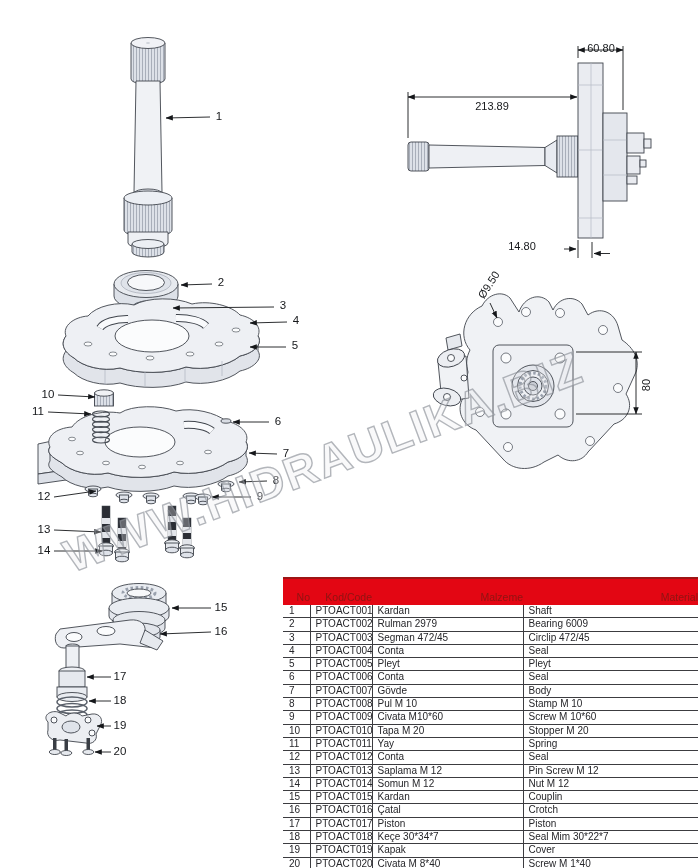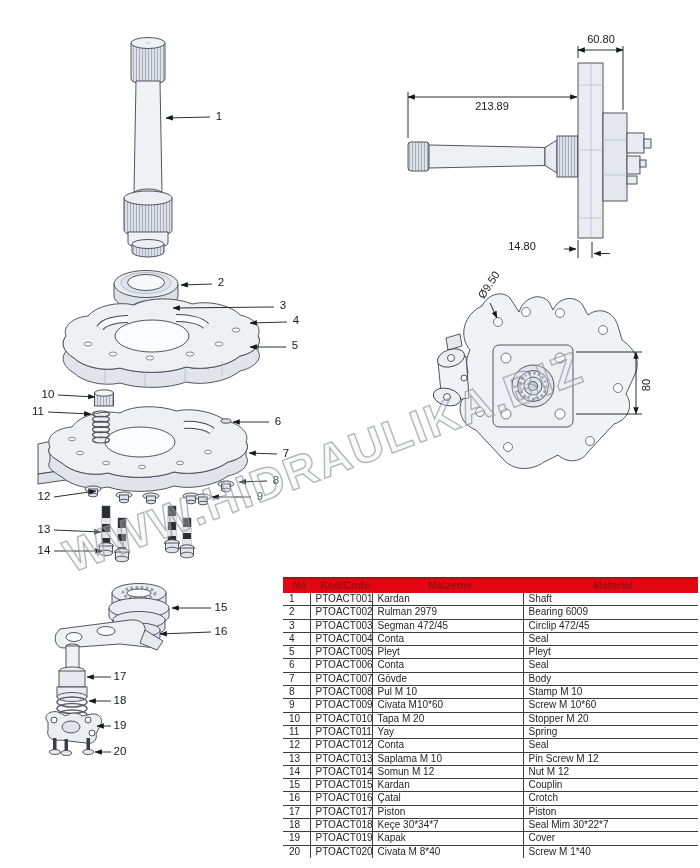--- a/index.html
+++ b/index.html
@@ -11,22 +11,22 @@
        white-space:nowrap;z-index:2;line-height:1;}
   .dim.rot55{transform:translate(-50%,-50%) rotate(-57deg);}
   .dim.rot90{transform:translate(-50%,-50%) rotate(-90deg);}
   .watermark{position:absolute;left:66px;top:531px;transform-origin:0 50%;
              transform:rotate(-20.5deg);font-size:46px;font-weight:bold;letter-spacing:2px;
              white-space:nowrap;z-index:3;color:rgba(235,236,240,0.30);
              -webkit-text-stroke:1.4px rgba(140,145,152,0.65);}
   .drawlayer{position:absolute;left:0;top:0;z-index:1;}
   .parts-table{position:absolute;left:283px;top:577px;width:415px;z-index:4;
                border-collapse:collapse;table-layout:fixed;border-top:2px solid #9e1515;}
-  .parts-table th{background:#e30613;color:#8e1412;font-size:10.5px;font-weight:bold;
-                  text-align:center;height:13px;padding:0 0 1px 5px;line-height:13px;}
+  .parts-table th{background:#e30613;color:#8e1412;font-size:10.5px;font-weight:normal;
+                  text-align:right;height:13px;padding:12px 0 1px 5px;line-height:13px;}
   .parts-table td{font-size:10px;color:#26262a;height:12.3px;line-height:12.3px;
                   padding:0 0 0 5px;border-bottom:1px solid #3c3c40;
                   white-space:nowrap;overflow:hidden;}
   .parts-table td.c-no,.parts-table th.c-no{padding-left:6px;}
   .parts-table th.c-code{padding-left:8px;}
   .parts-table td.c-no,.parts-table td.c-code,.parts-table td.c-malzeme{border-right:1px solid #3c3c40;}
   .parts-table tbody tr:last-child td{border-bottom:none;}
 </style>
 </head>
 <body>
@@ -343,21 +343,21 @@
   <span class="callout" style="left:44px;top:497px">12</span>
   <span class="callout" style="left:44px;top:530px">13</span>
   <span class="callout" style="left:44px;top:551px">14</span>
   <span class="callout" style="left:221px;top:608px">15</span>
   <span class="callout" style="left:221px;top:632px">16</span>
   <span class="callout" style="left:120px;top:677px">17</span>
   <span class="callout" style="left:120px;top:701px">18</span>
   <span class="callout" style="left:120px;top:726px">19</span>
   <span class="callout" style="left:120px;top:752px">20</span>
 
-  <span class="dim" style="left:601px;top:39px">60.80</span>
+  <span class="dim" style="left:601px;top:48px">60.80</span>
   <span class="dim" style="left:492px;top:106px">213.89</span>
   <span class="dim" style="left:522px;top:246px">14.80</span>
   <span class="dim rot55" style="left:489px;top:285px">Ø9.50</span>
   <span class="dim rot90" style="left:646px;top:385px">80</span>
 
   <div class="watermark">WWW.HIDRAULIKA.BIZ</div>
 
   <table class="parts-table">
     <colgroup>
       <col style="width:27px">
@@ -442,21 +442,21 @@
         </tr>
       <tr>
           <td class="c-no">12</td>
           <td class="c-code">PTOACT012</td>
           <td class="c-malzeme">Conta</td>
           <td class="c-material">Seal</td>
         </tr>
       <tr>
           <td class="c-no">13</td>
           <td class="c-code">PTOACT013</td>
-          <td class="c-malzeme">Saplama M 10</td>
+          <td class="c-malzeme">Saplama M 12</td>
           <td class="c-material">Pin Screw M 12</td>
         </tr>
       <tr>
           <td class="c-no">14</td>
           <td class="c-code">PTOACT014</td>
           <td class="c-malzeme">Somun M 12</td>
           <td class="c-material">Nut M 12</td>
         </tr>
       <tr>
           <td class="c-no">15</td>

